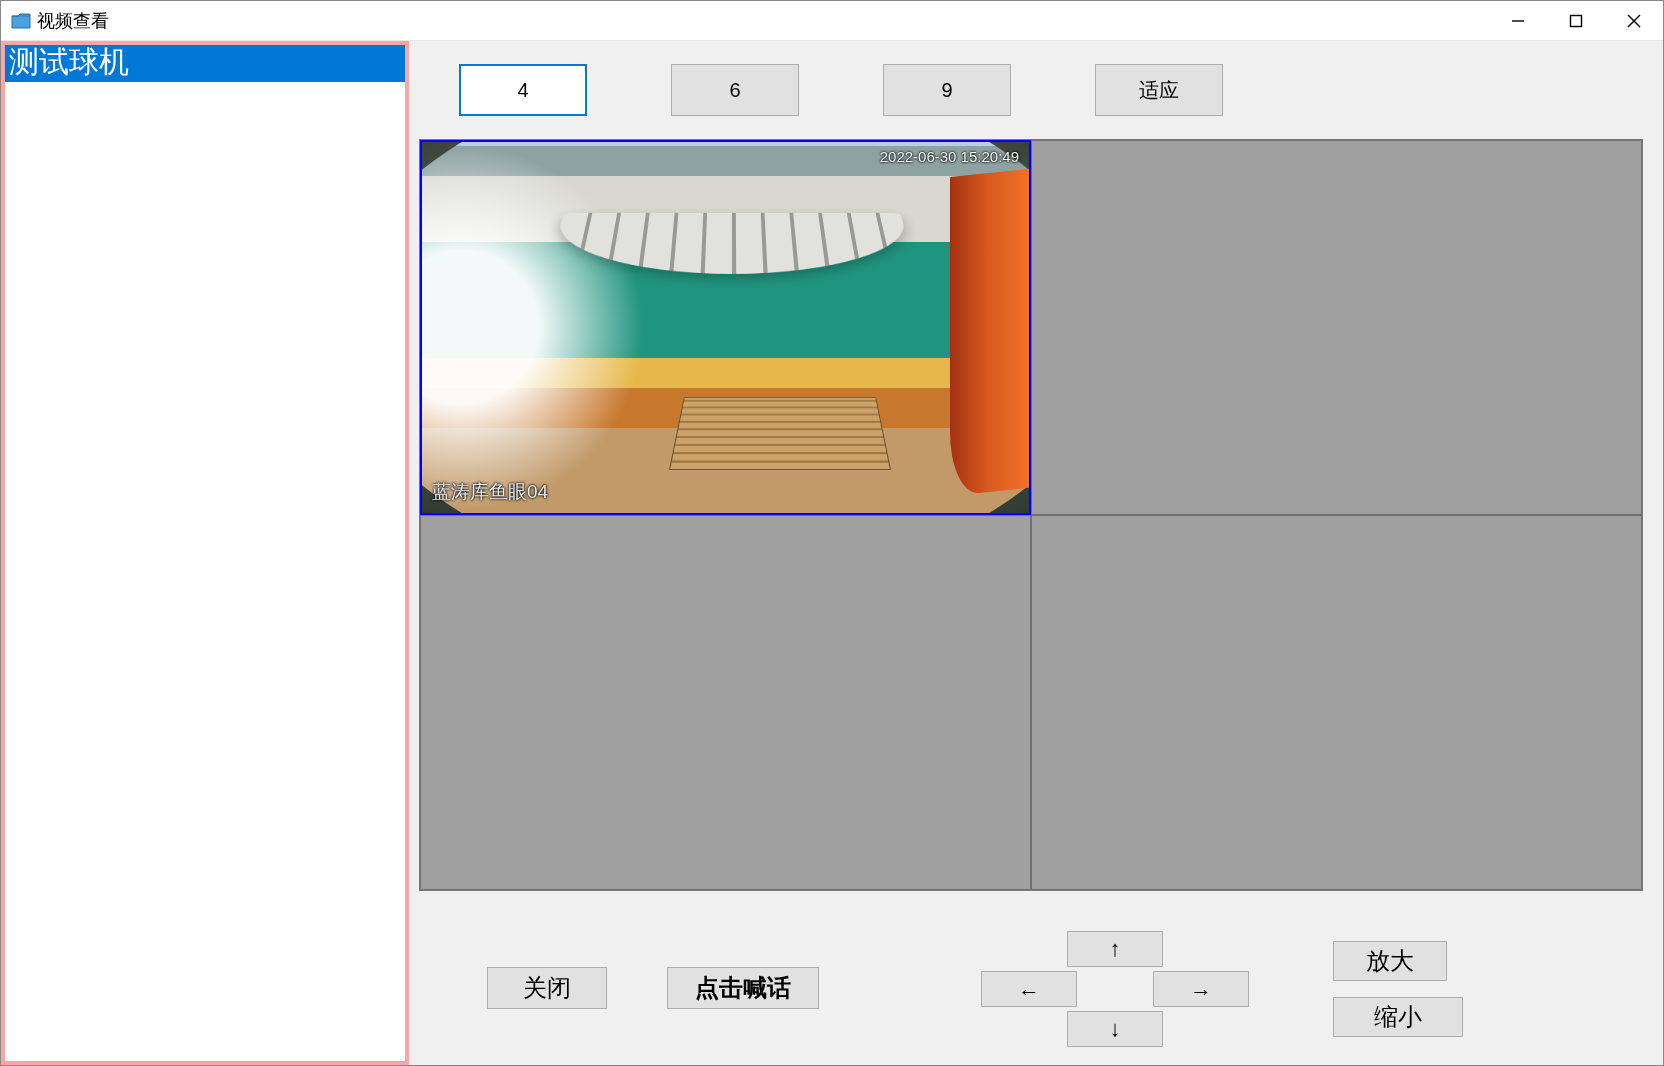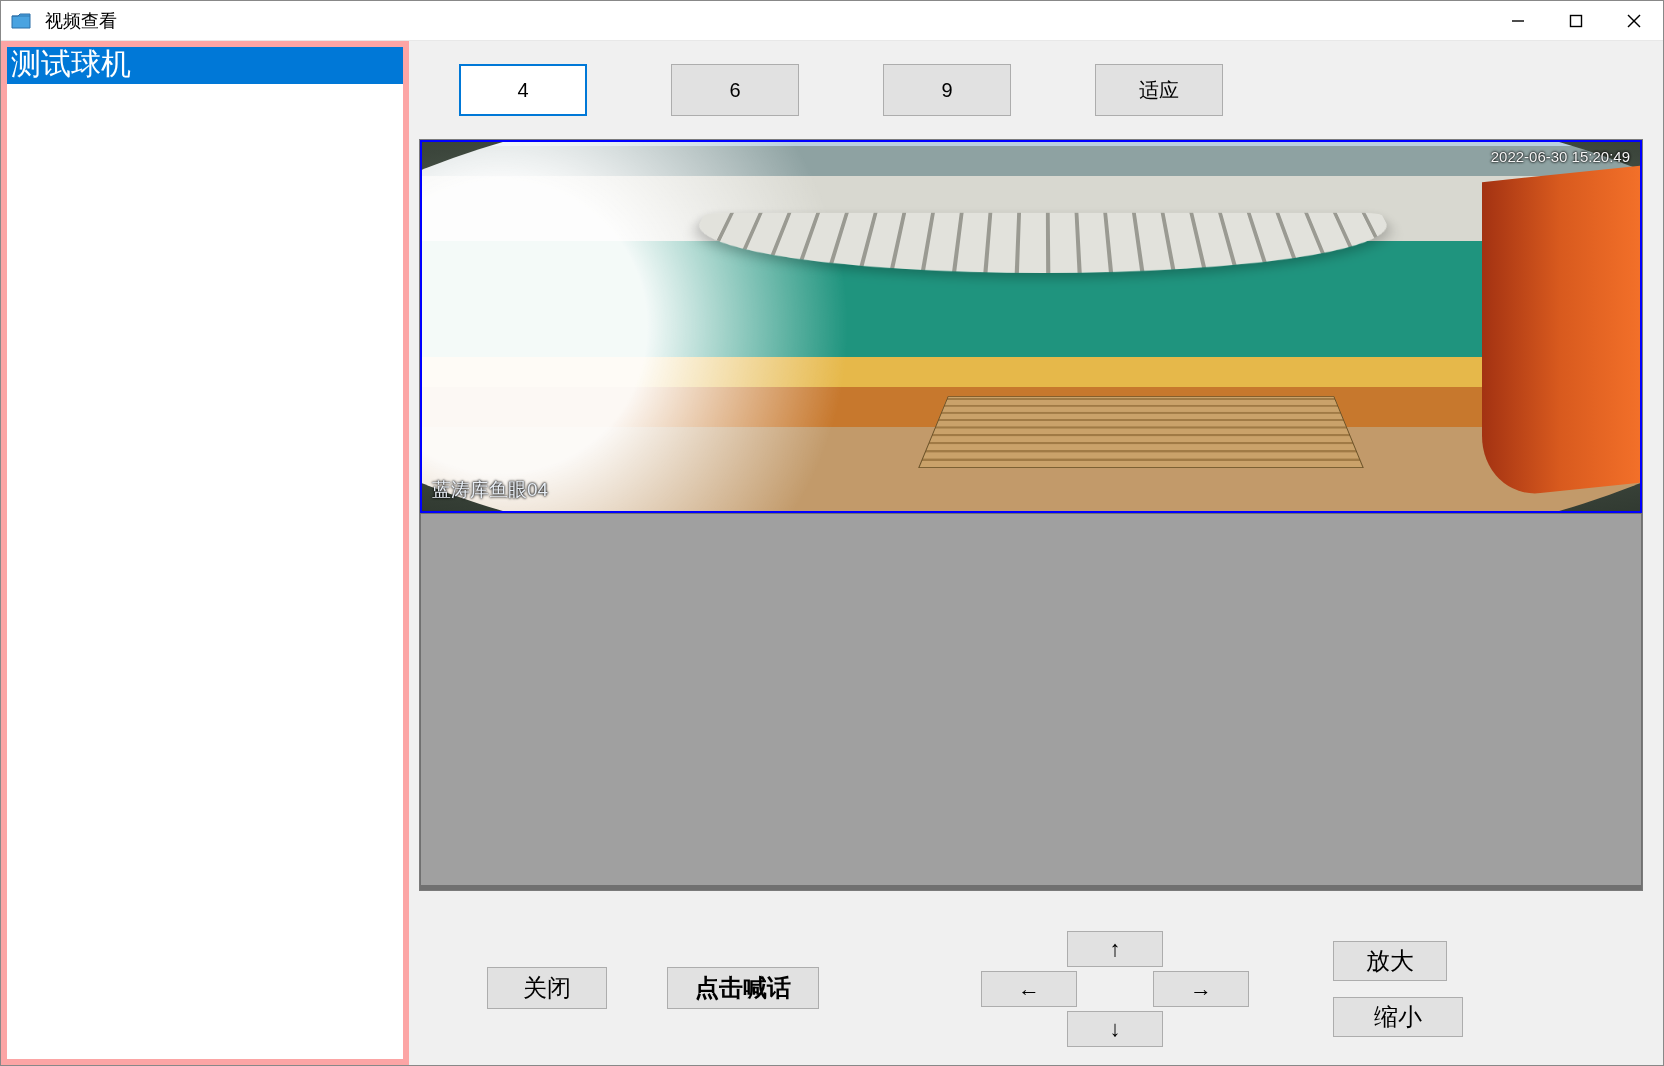--- a/index.html
+++ b/index.html
@@ -3,42 +3,42 @@
   <meta charset="utf-8">
   <style>
     * { box-sizing: border-box; margin: 0; padding: 0; }
     body { font-family: "Microsoft YaHei", "SimSun", Arial, sans-serif; background: #fff; width: 1664px; height: 1066px; overflow: hidden; border: 1px solid #888; }
 
     
     .titlebar {
       height: 40px; background: #fff; display: flex; align-items: center;
       justify-content: space-between; padding-left: 10px; border-bottom: 1px solid #e8e8e8;
     }
-    .titlebar-left { display: flex; align-items: center; gap: 14px; }
+    .titlebar-left { display: flex; align-items: center; gap: 6px; }
     .app-icon { width: 20px; height: 16px; display:inline-block; position:relative;}
     .app-icon svg { width:20px; height:16px;}
     .title-text { font-size: 18px; color: #000; }
     .win-controls { display: flex; height: 100%; }
     .win-btn { width: 58px; height: 100%; display: flex; align-items: center; justify-content: center; font-size: 18px; }
 
     .main { display: flex; height: calc(100% - 40px); }
 
     
-    .sidebar { width: 408px; border: 6px solid #fca5a5; background: #fff; flex-shrink: 0; }
+    .sidebar { width: 408px; border: 4px solid #fca5a5; background: #fff; flex-shrink: 0; }
     .side-item { background: #0078d7; color: #fff; font-size: 30px; padding: 0px 6px 4px 4px; line-height: 1.1; }
 
     
     .right { flex: 1; background: #f0f0f0; display: flex; flex-direction: column; position:relative;}
     .toolbar { height: 98px; display: flex; align-items: center; gap: 84px; padding-left: 50px; }
     .tbtn { width: 128px; height: 52px; background: #e1e1e1; border: 1px solid #adadad; font-size: 20px; color:#000; display:flex; align-items:center; justify-content:center;}
     .tbtn.selected { background: #fff; border: 2.5px solid #0078d7; }
 
     
     .gridwrap { padding: 0 16px 0 10px;}
-    .grid { width: 1224px; height: 752px; display: grid; grid-template-columns: 1fr; grid-template-rows: 1fr 1fr; border: 1px solid #7a7a7a; }
+    .grid { width: 1224px; height: 752px; display: grid; grid-template-columns: 1fr 1fr; grid-template-rows: 1fr 1fr; border: 1px solid #7a7a7a; }
     .cell { background: #a0a0a0; border: 1px solid #707070; position:relative;}
     .cell.active { border: 2px solid #0000ff; }
 
     
     .feed { position:absolute; inset:0; overflow:hidden; }
     .sky { position:absolute; inset:0; background: radial-gradient(ellipse 120% 90% at 50% 45%, #7a8a7a 0%, #5c6a5c 38%, #3c463c 62%, #1a201a 100%);}
     .fish { position:absolute; left:-14%; top:-18%; width:128%; height:136%; border-radius:50%; overflow:hidden;
       background:
         radial-gradient(circle at 16% 50%, rgba(255,255,255,0.95) 0 11%, rgba(255,255,255,0) 26%),
         linear-gradient(#b9cfe0 0 14%, #8ea2a2 14% 20%, #d8d8d0 20% 33%, #1f947e 33% 56%, #e6b84a 56% 62%, #c7782d 62% 70%, #c29a6a 70% 100%);

